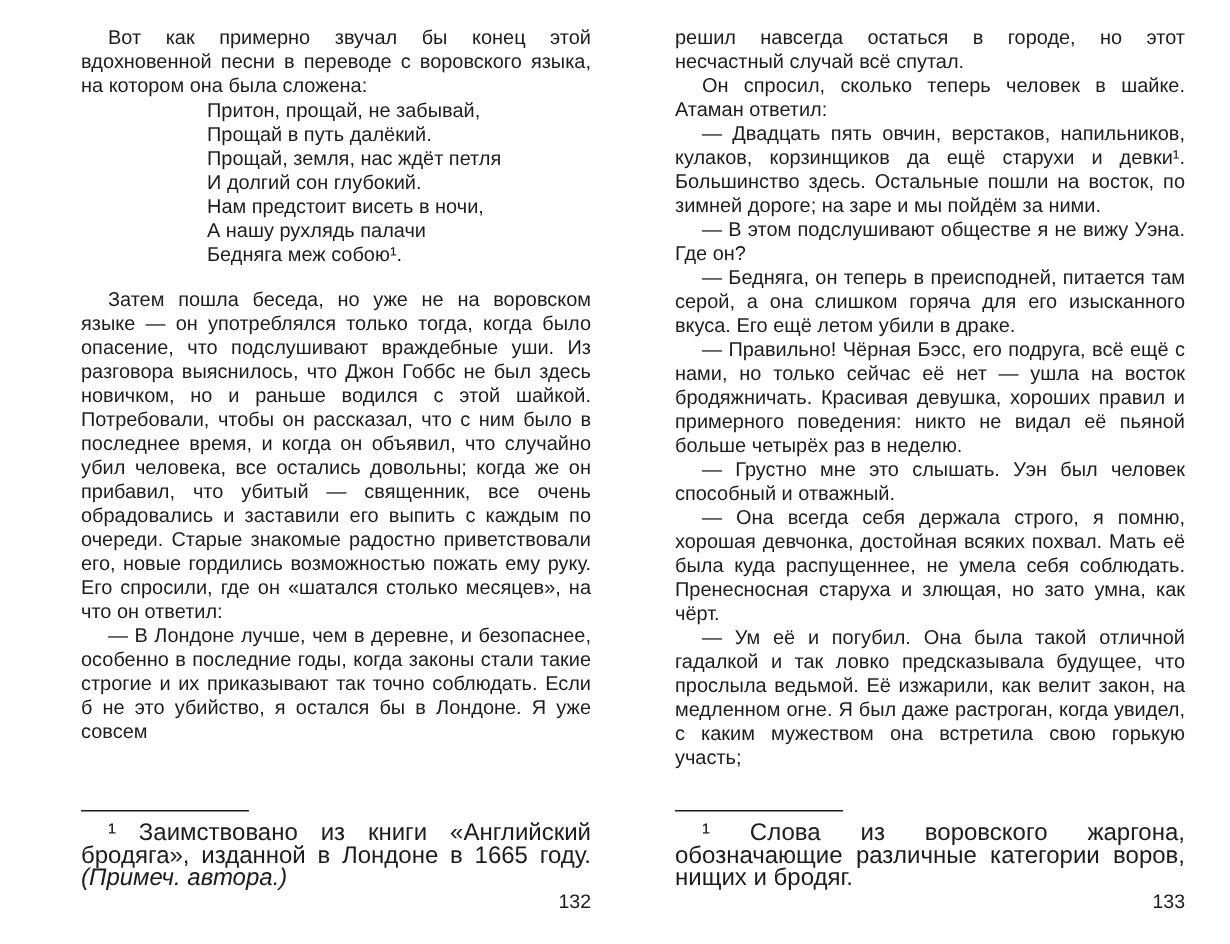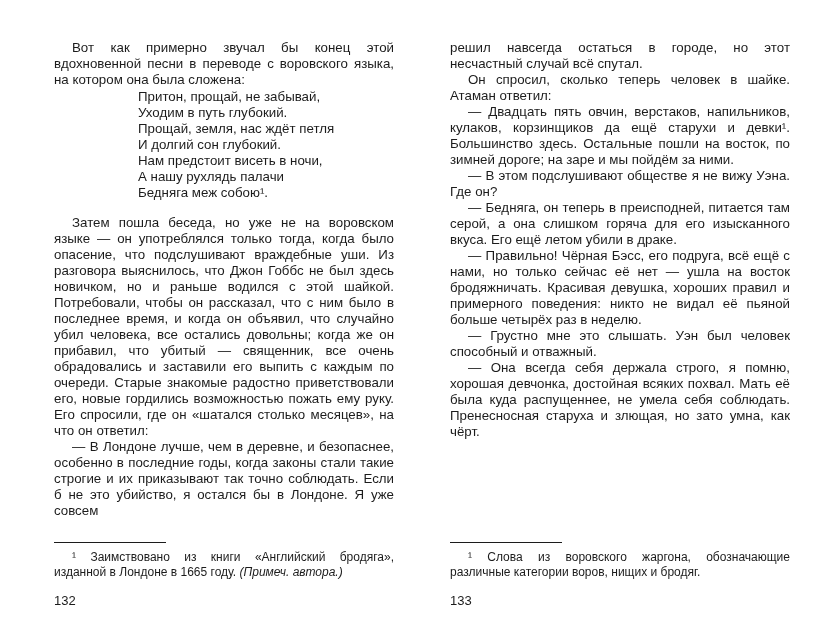--- a/index.html
+++ b/index.html
@@ -9,21 +9,21 @@
     height: 629px;
     background: #ffffff;
     overflow: hidden;
     color: #1c1c1c;
     font-family: "Liberation Sans", "DejaVu Sans", sans-serif;
   }
   .spread {
     display: flex;
     width: 820px;
     height: 629px;
-    padding: 40px 30px 20px 54px;
+    padding: 17px 30px 20px 54px;
   }
   .page {
     flex: 1;
     display: flex;
     flex-direction: column;
     font-size: 13.3px;
     line-height: 16px;
     hyphens: auto;
     -webkit-hyphens: auto;
   }
@@ -42,43 +42,42 @@
     padding-top: 8px;
   }
   .footnote-rule {
     width: 112px;
     height: 0;
     border-top: 1px solid #1c1c1c;
     margin-bottom: 7px;
   }
   .footnote-text {
     margin: 0;
-    font-size: 12px;
+    font-size: 16px;
     line-height: 15px;
     text-align: justify;
     text-indent: 18px;
   }
   .footnote-text .note-italic { font-style: italic; }
   .page-number {
-    text-align: left;
-    margin-top: 13px;
+    text-align: right;
     font-size: 13px;
   }
 </style>
 </head>
 <body>
 
 <div class="spread">
 
   <section class="page page-left">
     <p class="para indent">Вот как примерно звучал бы конец этой вдохновенной песни в переводе с воровского языка, на котором она была сложена:</p>
 
     <div class="poem">
       <div class="poem-line">Притон, прощай, не забывай,</div>
-      <div class="poem-line">Уходим в путь глубокий.</div>
+      <div class="poem-line">Прощай в путь далёкий.</div>
       <div class="poem-line">Прощай, земля, нас ждёт петля</div>
       <div class="poem-line">И долгий сон глубокий.</div>
       <div class="poem-line">Нам предстоит висеть в ночи,</div>
       <div class="poem-line">А нашу рухлядь палачи</div>
       <div class="poem-line">Бедняга меж собою¹.</div>
     </div>
 
     <p class="para indent">Затем пошла беседа, но уже не на воровском языке — он употреблялся только тогда, когда было опасение, что подслушивают враждебные уши. Из разговора выяснилось, что Джон Гоббс не был здесь новичком, но и раньше водился с этой шайкой. Потребовали, чтобы он рассказал, что с ним было в последнее время, и когда он объявил, что случайно убил человека, все остались довольны; когда же он прибавил, что убитый — священник, все очень обрадовались и заставили его выпить с каждым по очереди. Старые знакомые радостно приветствовали его, новые гордились возможностью пожать ему руку. Его спросили, где он «шатался столько месяцев», на что он ответил:</p>
     <p class="para indent">— В Лондоне лучше, чем в деревне, и безопаснее, особенно в последние годы, когда законы стали такие строгие и их приказывают так точно соблюдать. Если б не это убийство, я остался бы в Лондоне. Я уже совсем</p>
 
@@ -92,20 +91,21 @@
 
   <section class="page page-right">
     <p class="para">решил навсегда остаться в городе, но этот несчастный случай всё спутал.</p>
     <p class="para indent">Он спросил, сколько теперь человек в шайке. Атаман ответил:</p>
     <p class="para indent">— Двадцать пять овчин, верстаков, напильников, кулаков, корзинщиков да ещё старухи и девки¹. Большинство здесь. Остальные пошли на восток, по зимней дороге; на заре и мы пойдём за ними.</p>
     <p class="para indent">— В этом подслушивают обществе я не вижу Уэна. Где он?</p>
     <p class="para indent">— Бедняга, он теперь в преисподней, питается там серой, а она слишком горяча для его изысканного вкуса. Его ещё летом убили в драке.</p>
     <p class="para indent">— Правильно! Чёрная Бэсс, его подруга, всё ещё с нами, но только сейчас её нет — ушла на восток бродяжничать. Красивая девушка, хороших правил и примерного поведения: никто не видал её пьяной больше четырёх раз в неделю.</p>
     <p class="para indent">— Грустно мне это слышать. Уэн был человек способный и отважный.</p>
     <p class="para indent">— Она всегда себя держала строго, я помню, хорошая девчонка, достойная всяких похвал. Мать её была куда распущеннее, не умела себя соблюдать. Пренесносная старуха и злющая, но зато умна, как чёрт.</p>
+    <p class="para indent">— Ум её и погубил. Она была такой отличной гадалкой и так ловко предсказывала будущее, что прослыла ведьмой. Её изжарили, как велит закон, на медленном огне. Я был даже растроган, когда увидел, с каким мужеством она встретила свою горькую участь;</p>
 
     <div class="footnote-block">
       <div class="footnote-rule"></div>
       <p class="footnote-text"><span>¹ Слова из воровского жаргона, обозначающие различные категории воров, нищих и бродяг.</span></p>
     </div>
 
     <div class="page-number">133</div>
   </section>
 
 </div>

